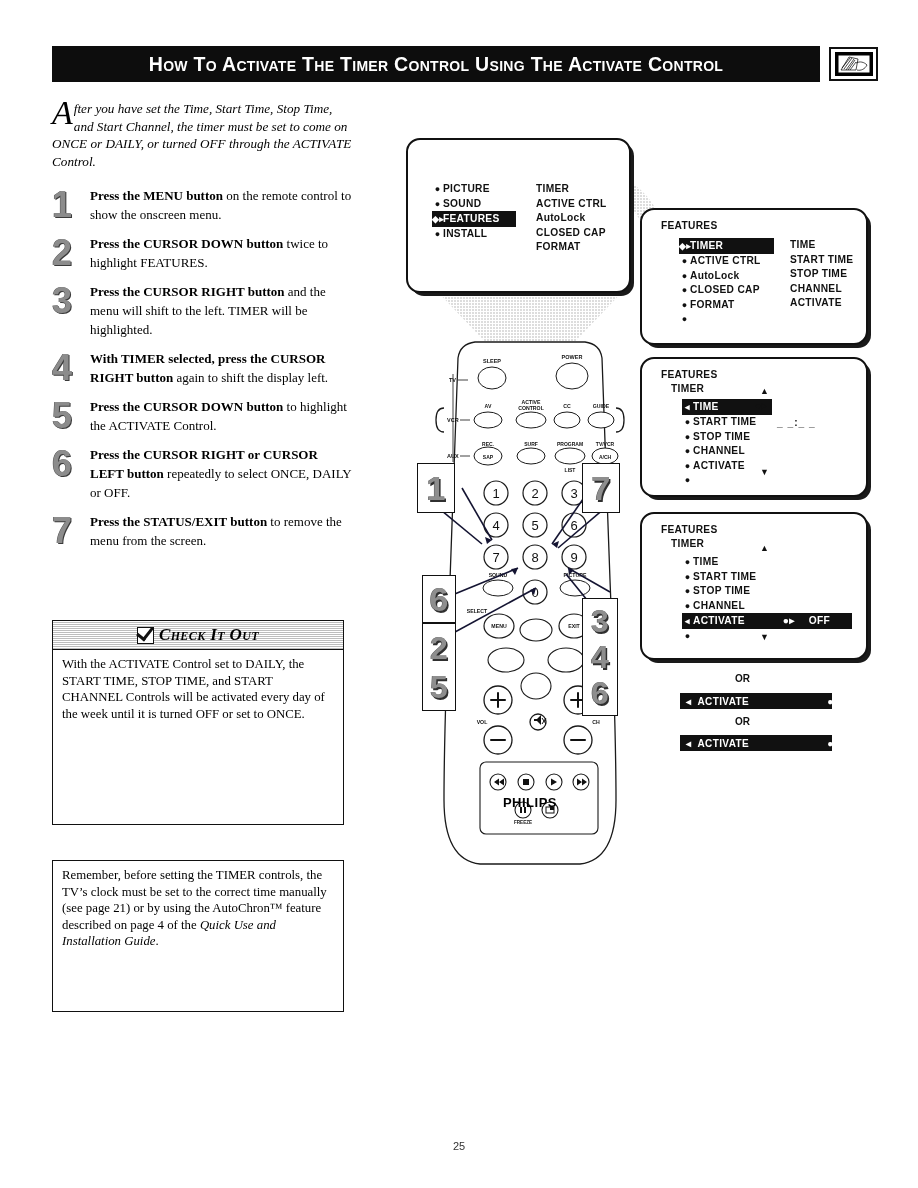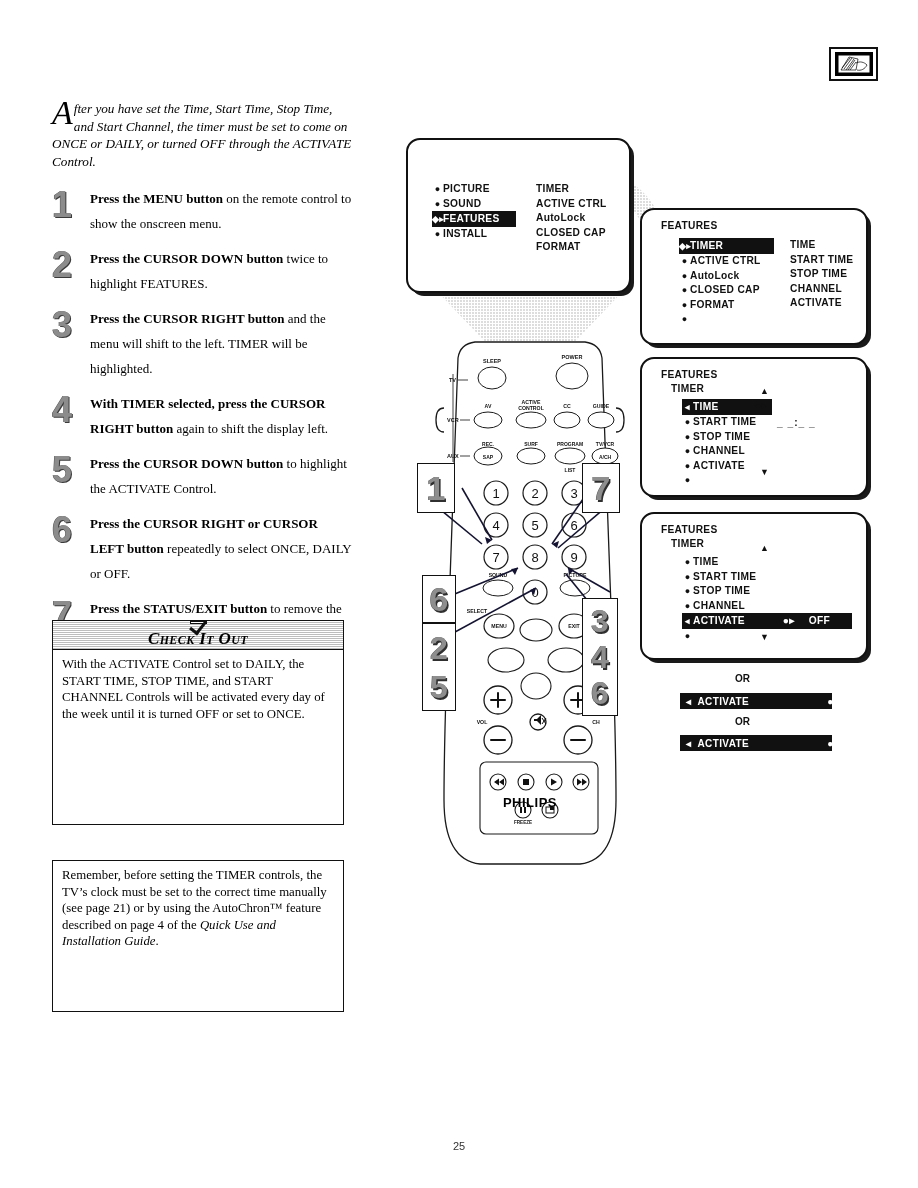--- a/index.html
+++ b/index.html
@@ -99,21 +99,21 @@
     font-size: 36px;
     line-height: 34px;
     color: #8c8c8c;
     text-shadow: 1px 1px 0 #3a3a3a, -0.5px -0.5px 0 #555;
     text-align: left;
     padding-top: 2px;
   }
   .step-text {
     flex: 1 1 auto;
     font-size: 13px;
-    line-height: 25px;
+    line-height: 19px;
   }
   .step-text b { font-weight: bold; }
 
   
   .callout {
     position: absolute;
     border: 1.5px solid #111;
     background: #fff;
     box-sizing: border-box;
   }
@@ -121,21 +121,20 @@
     background:
       repeating-linear-gradient(0deg, #bdbdbd 0 1px, #ffffff 1px 2px),
       repeating-linear-gradient(90deg, #bdbdbd 0 1px, #ffffff 1px 2px);
     background-color: #d9d9d9;
     border-bottom: 1.5px solid #111;
     height: 28px;
     display: flex;
     align-items: center;
     justify-content: center;
     gap: 5px;
-    flex-direction: column;
   }
   .callout-head-title {
     font-family: "Liberation Serif", serif;
     font-style: italic;
     font-weight: bold;
     font-size: 17px;
     font-variant: small-caps;
     letter-spacing: 0.4px;
   }
   .check-glyph {
@@ -288,20 +287,23 @@
     font-family: "Liberation Sans", sans-serif;
     font-size: 11px;
     color: #333;
   }
 </style>
 </head>
 <body>
 
 <div class="page">
 
+  <div class="header-bar">
+    <div class="header-title">How to Activate the Timer Control Using the Activate Control</div>
+  </div>
   <div class="header-icon-box">
     <svg width="40" height="26" viewBox="0 0 40 26">
       <rect x="1" y="1" width="38" height="24" fill="#000"></rect>
       <rect x="4" y="4" width="32" height="18" fill="#fff" stroke="#000" stroke-width="1"></rect>
       <g stroke="#000" stroke-width="0.7" fill="none">
         <path d="M7 19 L15 6 L24 8 L22 19 Z"></path>
         <path d="M8 17 L16 7"></path>
           <path d="M10 18 L18 7"></path>
           <path d="M12 19 L20 8"></path>
         <path d="M14 19 L21 9"></path>

